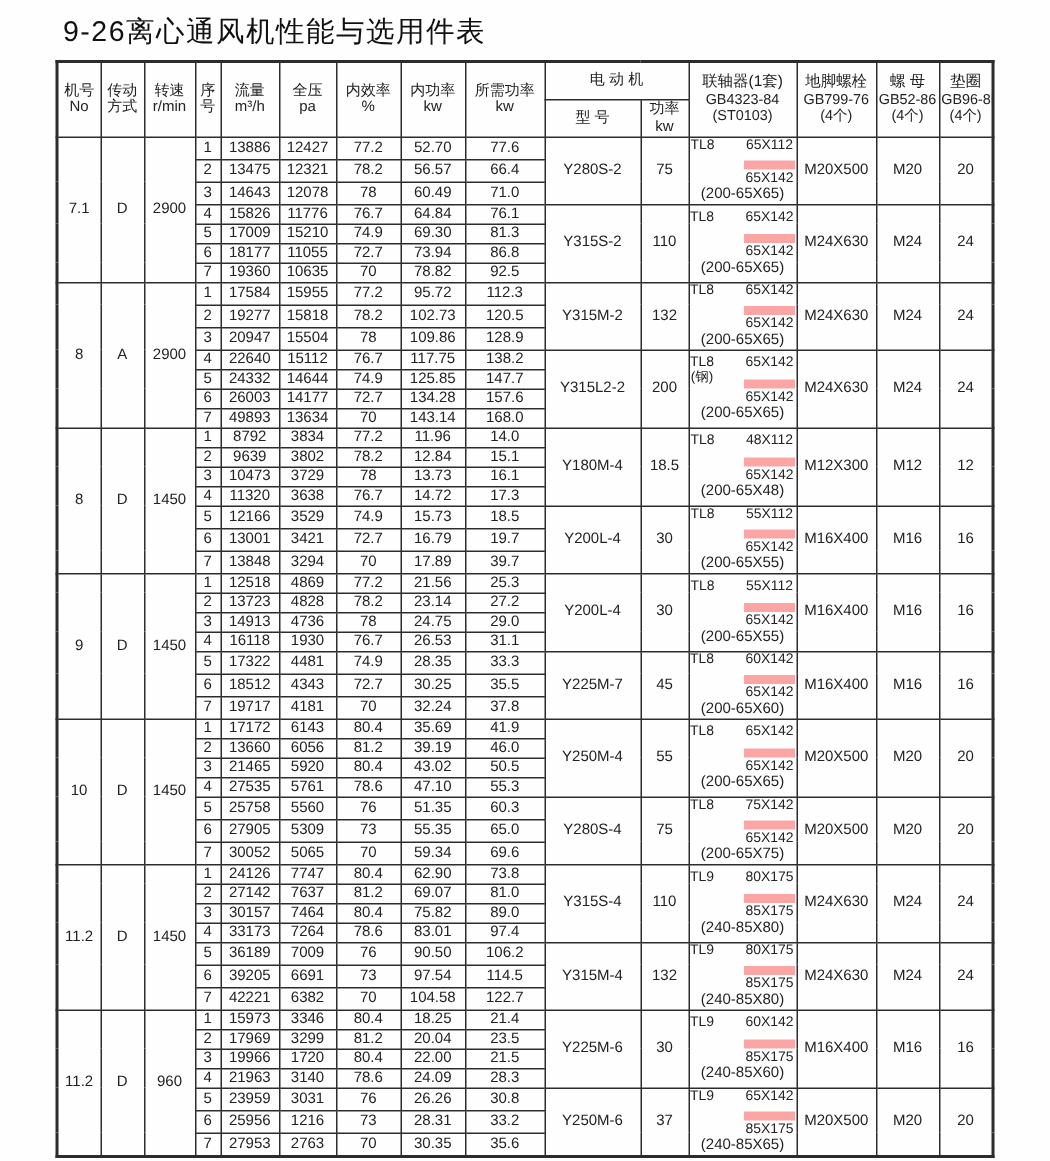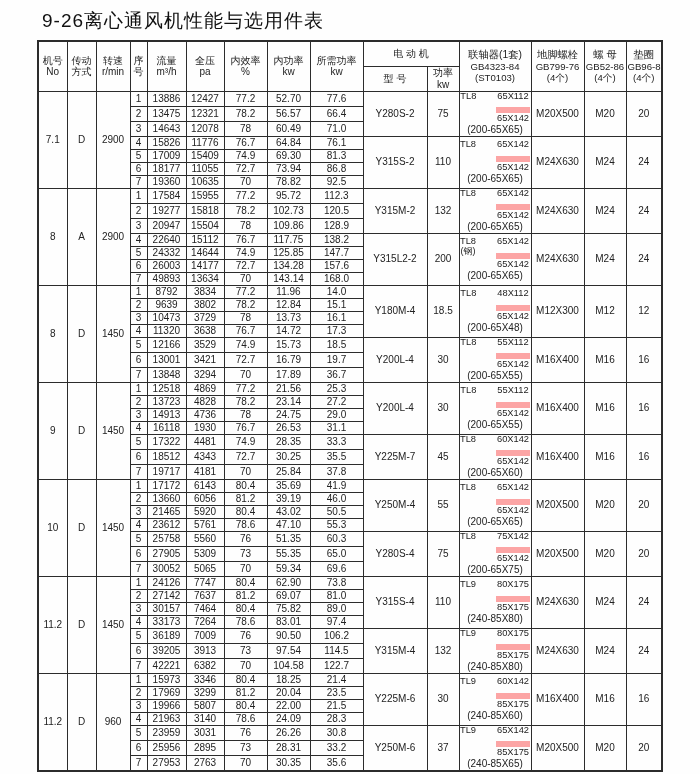--- a/index.html
+++ b/index.html
@@ -190,21 +190,21 @@
             </div>
             <div class="cpl-paren" data-name="coupling-base-size">(200-65X65)</div>
           </td>
           <td data-name="cell-anchor-bolt" rowspan="4">M24X630</td>
           <td data-name="cell-nut" rowspan="4">M24</td>
           <td data-name="cell-washer" rowspan="4">24</td>
         </tr>
         <tr data-name="table-row">
           <td data-name="cell-seq">5</td>
           <td data-name="cell-flow">17009</td>
-          <td data-name="cell-pressure">15409</td>
+          <td data-name="cell-pressure">15210</td>
           <td data-name="cell-efficiency">74.9</td>
           <td data-name="cell-internal-power">69.30</td>
           <td data-name="cell-required-power">81.3</td>
         </tr>
         <tr data-name="table-row">
           <td data-name="cell-seq">6</td>
           <td data-name="cell-flow">18177</td>
           <td data-name="cell-pressure">11055</td>
           <td data-name="cell-efficiency">72.7</td>
           <td data-name="cell-internal-power">73.94</td>
@@ -396,21 +396,21 @@
           <td data-name="cell-efficiency">72.7</td>
           <td data-name="cell-internal-power">16.79</td>
           <td data-name="cell-required-power">19.7</td>
         </tr>
         <tr data-name="table-row">
           <td data-name="cell-seq">7</td>
           <td data-name="cell-flow">13848</td>
           <td data-name="cell-pressure">3294</td>
           <td data-name="cell-efficiency">70</td>
           <td data-name="cell-internal-power">17.89</td>
-          <td data-name="cell-required-power">36.7</td>
+          <td data-name="cell-required-power">39.7</td>
         </tr>
         <tr data-name="table-row">
           <td data-name="cell-fan-no" rowspan="7">9</td>
           <td data-name="cell-drive-mode" rowspan="7">D</td>
           <td data-name="cell-speed" rowspan="7">1450</td>
           <td data-name="cell-seq">1</td>
           <td data-name="cell-flow">12518</td>
           <td data-name="cell-pressure">4869</td>
           <td data-name="cell-efficiency">77.2</td>
           <td data-name="cell-internal-power">21.56</td>
@@ -488,21 +488,21 @@
           <td data-name="cell-pressure">4343</td>
           <td data-name="cell-efficiency">72.7</td>
           <td data-name="cell-internal-power">30.25</td>
           <td data-name="cell-required-power">35.5</td>
         </tr>
         <tr data-name="table-row">
           <td data-name="cell-seq">7</td>
           <td data-name="cell-flow">19717</td>
           <td data-name="cell-pressure">4181</td>
           <td data-name="cell-efficiency">70</td>
-          <td data-name="cell-internal-power">25.84</td>
+          <td data-name="cell-internal-power">32.24</td>
           <td data-name="cell-required-power">37.8</td>
         </tr>
         <tr data-name="table-row">
           <td data-name="cell-fan-no" rowspan="7">10</td>
           <td data-name="cell-drive-mode" rowspan="7">D</td>
           <td data-name="cell-speed" rowspan="7">1450</td>
           <td data-name="cell-seq">1</td>
           <td data-name="cell-flow">17172</td>
           <td data-name="cell-pressure">6143</td>
           <td data-name="cell-efficiency">80.4</td>
@@ -537,21 +537,21 @@
         <tr data-name="table-row">
           <td data-name="cell-seq">3</td>
           <td data-name="cell-flow">21465</td>
           <td data-name="cell-pressure">5920</td>
           <td data-name="cell-efficiency">80.4</td>
           <td data-name="cell-internal-power">43.02</td>
           <td data-name="cell-required-power">50.5</td>
         </tr>
         <tr data-name="table-row">
           <td data-name="cell-seq">4</td>
-          <td data-name="cell-flow">23612</td>
+          <td data-name="cell-flow">27535</td>
           <td data-name="cell-pressure">5761</td>
           <td data-name="cell-efficiency">78.6</td>
           <td data-name="cell-internal-power">47.10</td>
           <td data-name="cell-required-power">55.3</td>
         </tr>
         <tr data-name="table-row">
           <td data-name="cell-seq">5</td>
           <td data-name="cell-flow">25758</td>
           <td data-name="cell-pressure">5560</td>
           <td data-name="cell-efficiency">76</td>
@@ -664,21 +664,21 @@
             </div>
             <div class="cpl-paren" data-name="coupling-base-size">(240-85X80)</div>
           </td>
           <td data-name="cell-anchor-bolt" rowspan="3">M24X630</td>
           <td data-name="cell-nut" rowspan="3">M24</td>
           <td data-name="cell-washer" rowspan="3">24</td>
         </tr>
         <tr data-name="table-row">
           <td data-name="cell-seq">6</td>
           <td data-name="cell-flow">39205</td>
-          <td data-name="cell-pressure">3913</td>
+          <td data-name="cell-pressure">6691</td>
           <td data-name="cell-efficiency">73</td>
           <td data-name="cell-internal-power">97.54</td>
           <td data-name="cell-required-power">114.5</td>
         </tr>
         <tr data-name="table-row">
           <td data-name="cell-seq">7</td>
           <td data-name="cell-flow">42221</td>
           <td data-name="cell-pressure">6382</td>
           <td data-name="cell-efficiency">70</td>
           <td data-name="cell-internal-power">104.58</td>
@@ -716,21 +716,21 @@
           <td data-name="cell-seq">2</td>
           <td data-name="cell-flow">17969</td>
           <td data-name="cell-pressure">3299</td>
           <td data-name="cell-efficiency">81.2</td>
           <td data-name="cell-internal-power">20.04</td>
           <td data-name="cell-required-power">23.5</td>
         </tr>
         <tr data-name="table-row">
           <td data-name="cell-seq">3</td>
           <td data-name="cell-flow">19966</td>
-          <td data-name="cell-pressure">5807</td>
+          <td data-name="cell-pressure">1720</td>
           <td data-name="cell-efficiency">80.4</td>
           <td data-name="cell-internal-power">22.00</td>
           <td data-name="cell-required-power">21.5</td>
         </tr>
         <tr data-name="table-row">
           <td data-name="cell-seq">4</td>
           <td data-name="cell-flow">21963</td>
           <td data-name="cell-pressure">3140</td>
           <td data-name="cell-efficiency">78.6</td>
           <td data-name="cell-internal-power">24.09</td>
@@ -757,21 +757,21 @@
             </div>
             <div class="cpl-paren" data-name="coupling-base-size">(240-85X65)</div>
           </td>
           <td data-name="cell-anchor-bolt" rowspan="3">M20X500</td>
           <td data-name="cell-nut" rowspan="3">M20</td>
           <td data-name="cell-washer" rowspan="3">20</td>
         </tr>
         <tr data-name="table-row">
           <td data-name="cell-seq">6</td>
           <td data-name="cell-flow">25956</td>
-          <td data-name="cell-pressure">2895</td>
+          <td data-name="cell-pressure">1216</td>
           <td data-name="cell-efficiency">73</td>
           <td data-name="cell-internal-power">28.31</td>
           <td data-name="cell-required-power">33.2</td>
         </tr>
         <tr data-name="table-row">
           <td data-name="cell-seq">7</td>
           <td data-name="cell-flow">27953</td>
           <td data-name="cell-pressure">2763</td>
           <td data-name="cell-efficiency">70</td>
           <td data-name="cell-internal-power">30.35</td>

